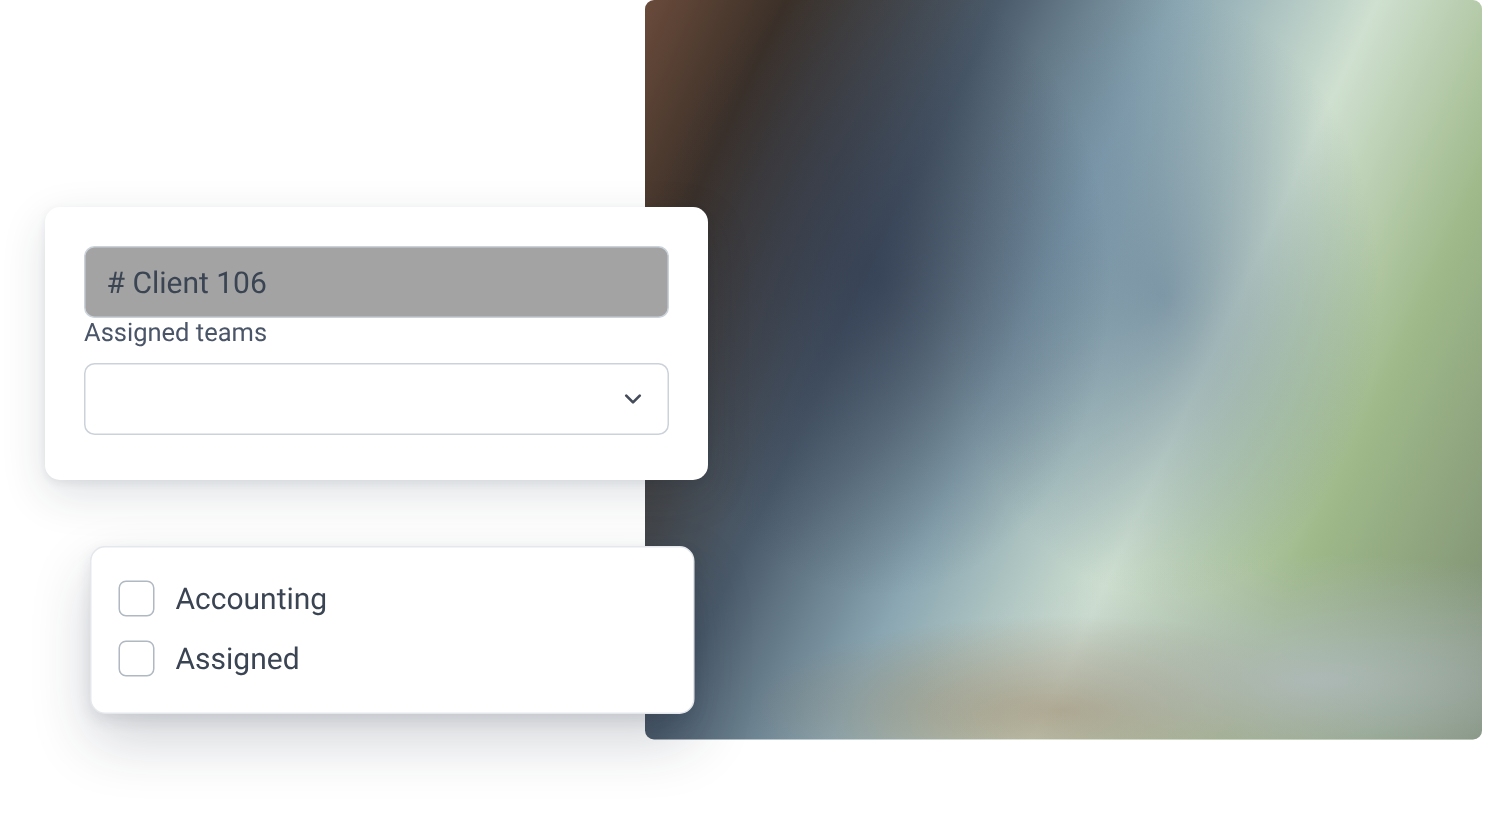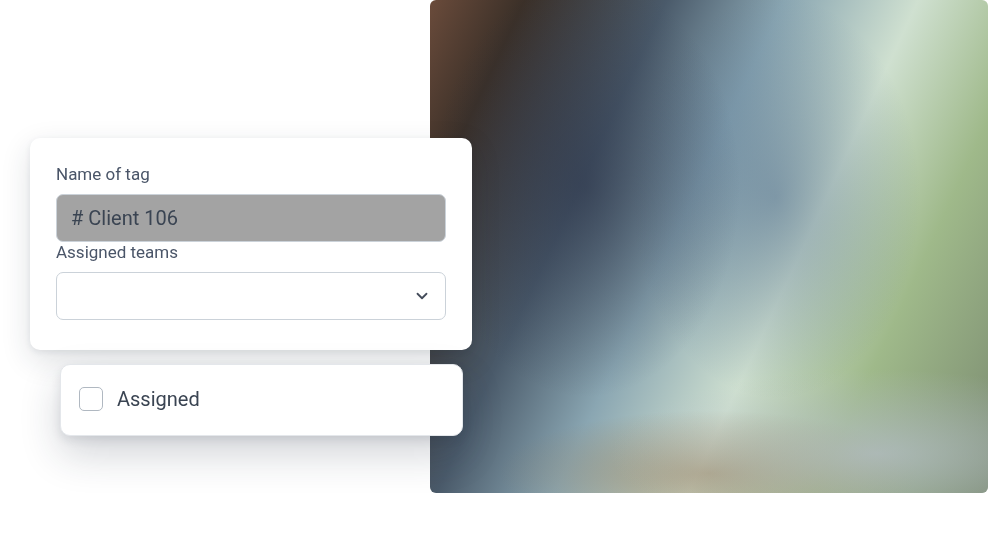--- a/index.html
+++ b/index.html
@@ -111,40 +111,45 @@
 </style>
 </head>
 <body>
 
 <div class="stage">
 
   <div class="photo"></div>
 
   <div class="card">
 
-    <div class="field-label">Name of tag</div>
 
     <input class="text-input" type="text" value="# Client 106" style="">
 
     <div class="group2">
       <div class="field-label">Assigned teams</div>
 
       <div class="select-box">
         <span class="chev">
           <svg viewBox="0 0 24 24" fill="none" stroke="currentColor" stroke-width="2.4" stroke-linecap="round" stroke-linejoin="round">
             <polyline points="6 9 12 15 18 9"></polyline>
           </svg>
         </span>
       </div>
     </div>
 
   </div>
 
   <div class="dropdown">
 
+    <div class="opt">
+      <span class="cb">
+        
+      </span>
+      <span class="opt-label">Accounting</span>
+    </div>
 
 
     <div class="opt">
       <span class="cb">
         
       </span>
       <span class="opt-label">Assigned</span>
     </div>
 
   </div>

